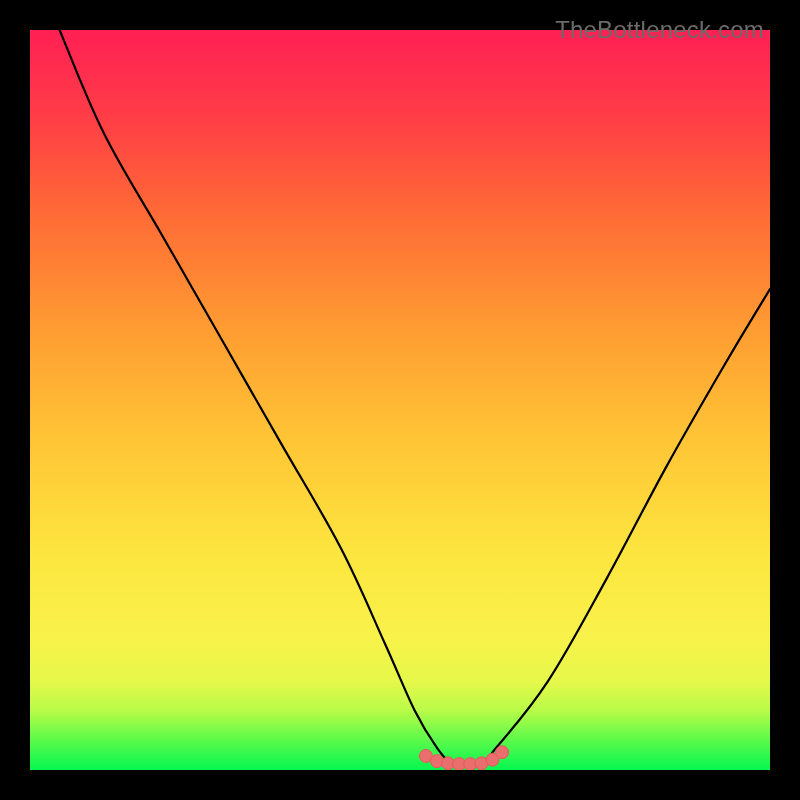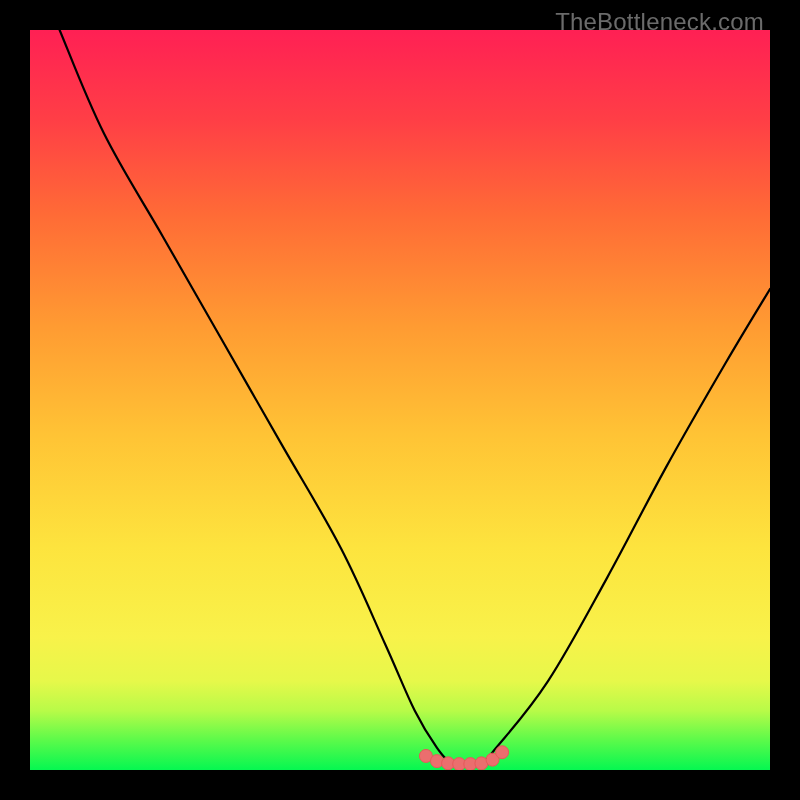--- a/index.html
+++ b/index.html
@@ -43,21 +43,21 @@
   }
   .curve-layer {
     position: absolute;
     left: 0;
     top: 0;
     width: 740px;
     height: 740px;
   }
   .watermark {
     position: absolute;
-    top: 8px;
+    top: 16px;
     right: 36px;
     color: #6b6b6b;
     font-size: 24px;
     font-weight: 400;
     letter-spacing: 0.2px;
     user-select: none;
   }
 </style>
 </head>
 <body>

